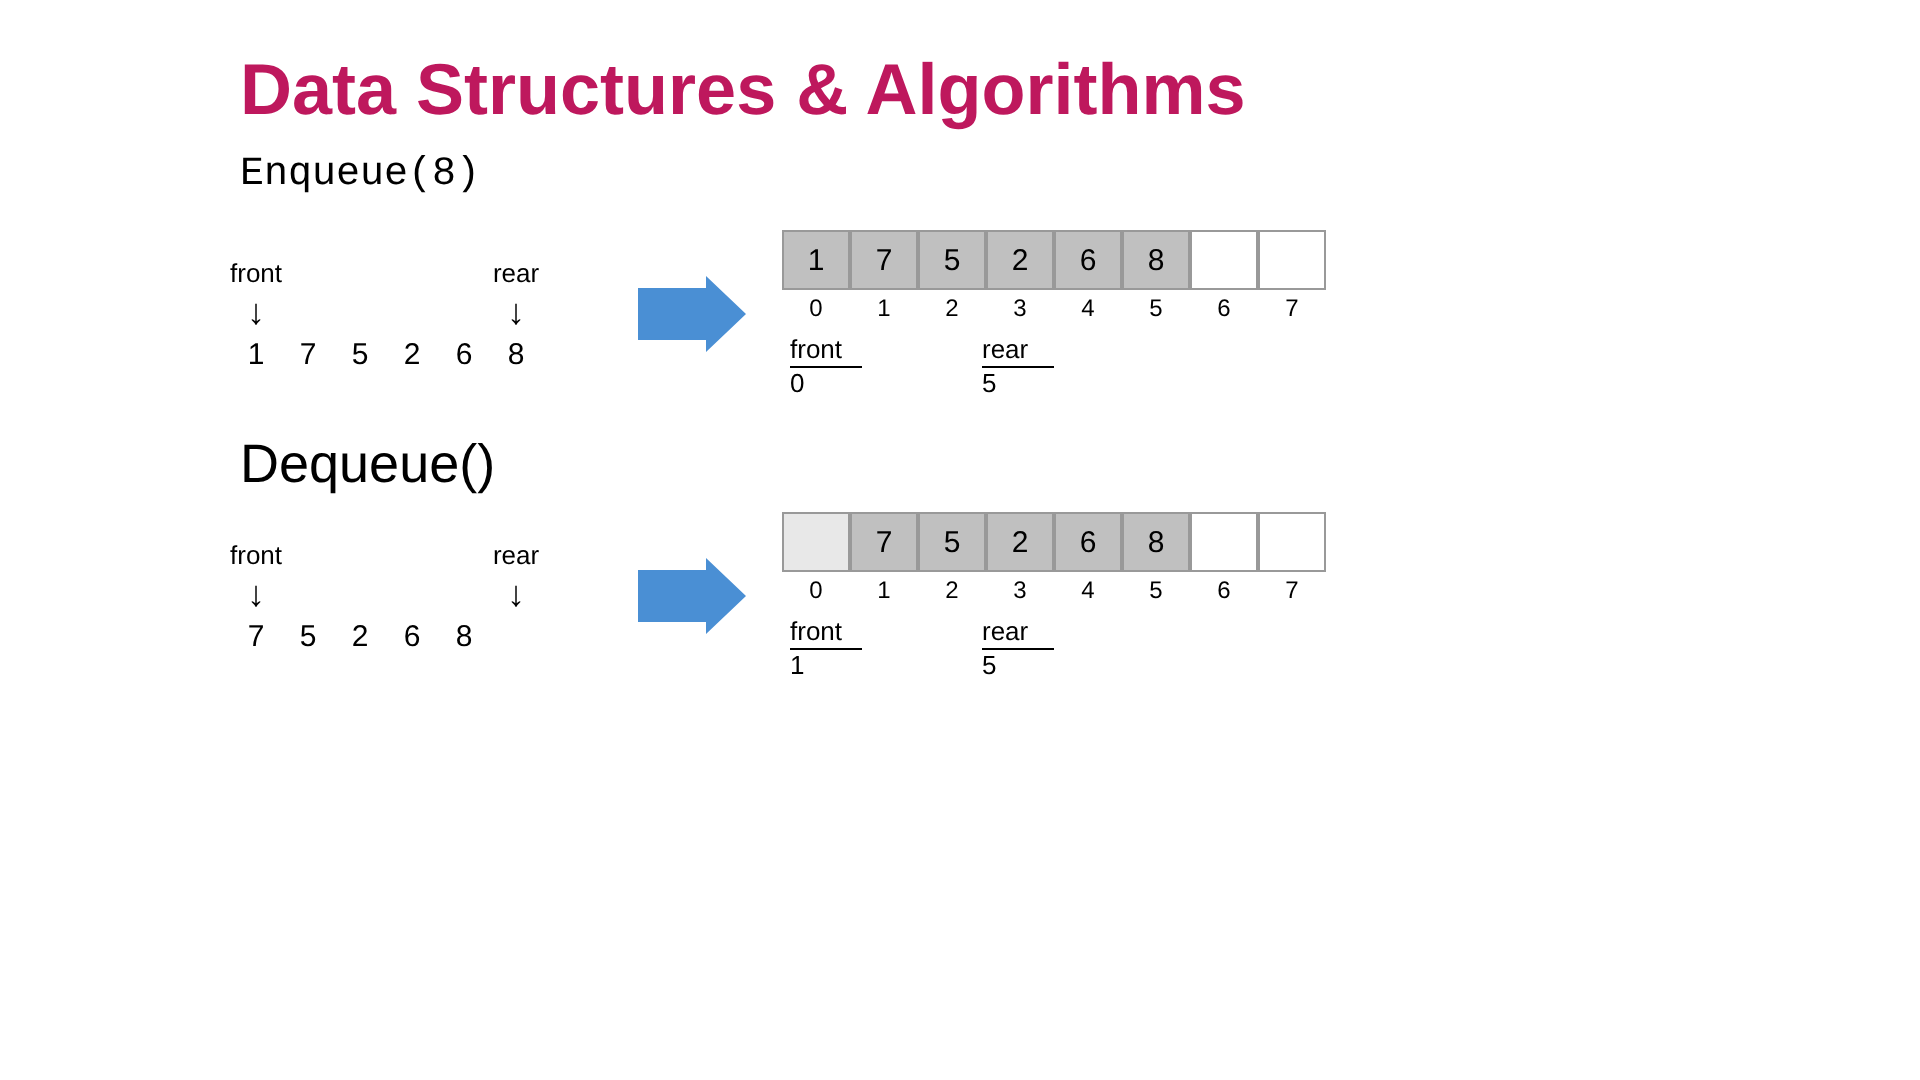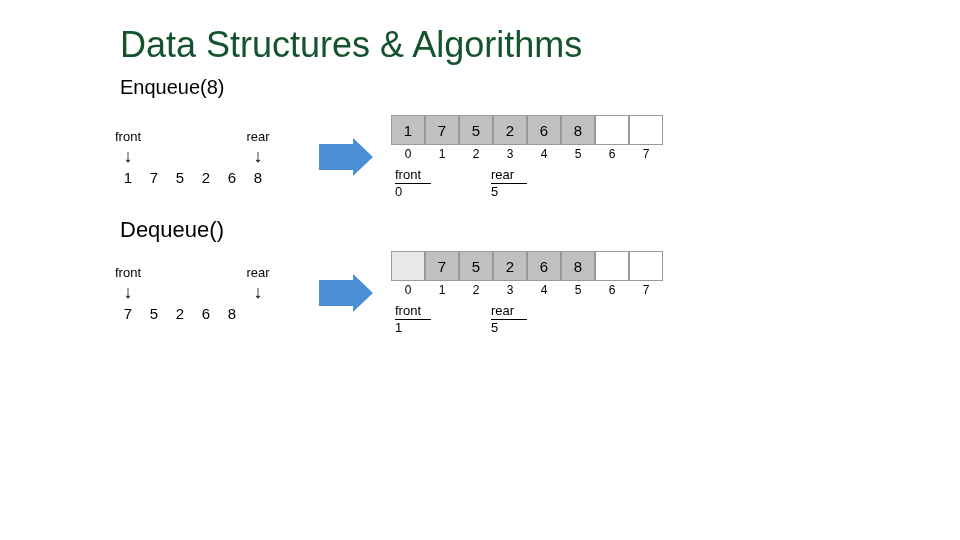--- a/index.html
+++ b/index.html
@@ -6,28 +6,29 @@
     body {
       width: 960px;
       height: 540px;
       background: #fff;
       font-family: Arial, sans-serif;
       overflow: hidden;
       position: relative;
     }
     .title {
       font-size: 36px;
-      font-weight: normal;
+      font-weight: bold;
       padding: 24px 0 10px 120px;
-      color: #14532d;
+      color: #be185d;
     }
     .subtitle {
       font-size: 20px;
       padding: 0 0 16px 120px;
       color: #000;
+      font-family: Liberation Mono, monospace;
     }
     .section {
       display: flex;
       align-items: center;
       margin-bottom: 10px;
       padding-left: 115px;
     }
     .queue-diagram {
       display: flex;
       flex-direction: column;
@@ -115,21 +116,21 @@
       display: flex;
       flex-direction: column;
       align-items: flex-start;
     }
     .fr-label span:first-child {
       border-bottom: 1px solid #000;
       padding-bottom: 1px;
       min-width: 36px;
     }
     .dequeue-label {
-      font-size: 22px;
+      font-size: 27px;
       color: #000;
       padding: 8px 0 8px 120px;
     }
     
     .grid-cell.light {
       background: #e8e8e8;
     }
   </style>
 </head>
 <body>

